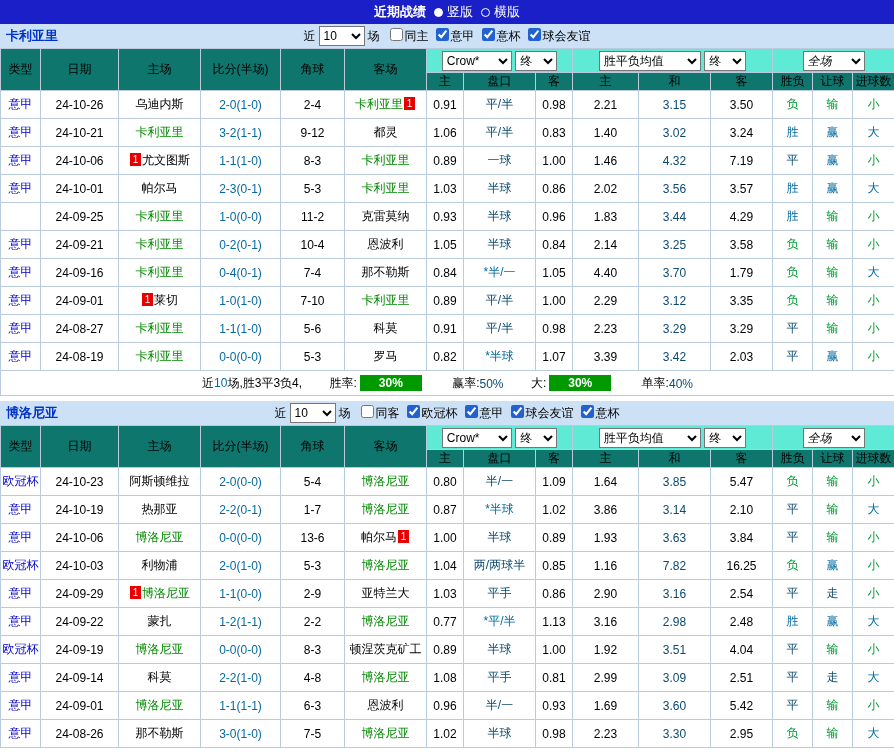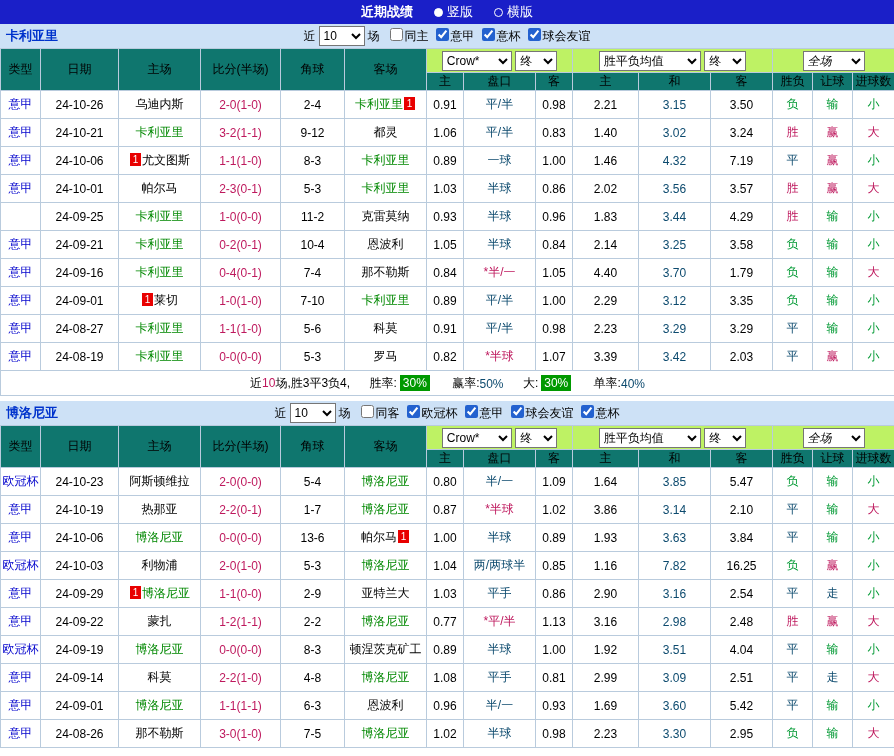--- a/index.html
+++ b/index.html
@@ -4,21 +4,21 @@
 <style>
   * { box-sizing: border-box; }
   html,body { margin:0; padding:0; }
   body {
     width:894px; height:756px; overflow:hidden; background:#fff;
     font-family:"Liberation Sans","DejaVu Sans",sans-serif;
     font-size:12px; color:#000;
   }
   .topbar {
     height:24px; background:#1a1fc8; color:#fff;
-    display:flex; align-items:center; justify-content:center; gap:21px;
+    display:flex; align-items:center; justify-content:center; gap:8px;
     font-size:13px;
   }
   .topbar .title { font-weight:bold; }
   .radio-label { display:inline-flex; align-items:center; gap:4px; cursor:pointer; color:#fff; }
   .radio-dot {
     width:9px; height:9px; border:1px solid #fff; border-radius:50%;
     display:inline-block;
   }
   .radio-dot.checked { background:#fff; }
 
@@ -42,36 +42,36 @@
   input[type="checkbox"] { width:13px; height:13px; margin:0 2px 0 0; accent-color:#2361cf; }
 
   table.stats { width:894px; border-collapse:collapse; table-layout:fixed; }
   .stats th, .stats td {
     border:1px solid #b9cbdd; text-align:center; padding:0;
     overflow:hidden; white-space:nowrap;
   }
   .stats thead th { background:#0f766e; font-weight:normal; }
   .stats thead tr.hrow1 th { height:24px; }
   .stats thead tr.hrow2 th { height:18px; }
-  .stats thead th.sel-cell { background:#bef264; }
+  .stats thead th.sel-cell { background:#5eead4; }
   .stats tbody td { height:28px; background:#fff; }
   .stats tfoot td { height:25px; background:#fff; }
 
   .type-league { color:#0000cc; }
   .type-cup { background:#6633cc; color:#fff; }
   .focal { color:#008800; }
-  .c-red   { color:#be185d;margin-top:41px; }
+  .c-red   { color:#0369a1;margin-top:41px; }
   .c-blue  { color:#0c4a6e; }
   .c-green { color:#009933; }
   .badge {
-    background:#009900; color:#fff; font-weight:normal;
-    padding:1px 3px; margin:0 3px; display:inline-block;
+    background:#009900; color:#fff; font-weight:bold;
+    padding:1px 19px; margin:0 3px; display:inline-block;
   }
   .summary span { vertical-align:middle; }
-  .summary .lbl { margin-left:8px;padding-left:8px; }
+  .summary .lbl { margin-left:16px;padding-left:8px; }
   .card {
     display:inline-block; width:11px; height:13px; line-height:13px;
     background:#e80000; color:#fff; font-size:10px; text-align:center;
     margin:0 1px; vertical-align:1px;
   }
   .gap { height:5px; background:#fff; }
 </style>
 </head>
 <body>
 

